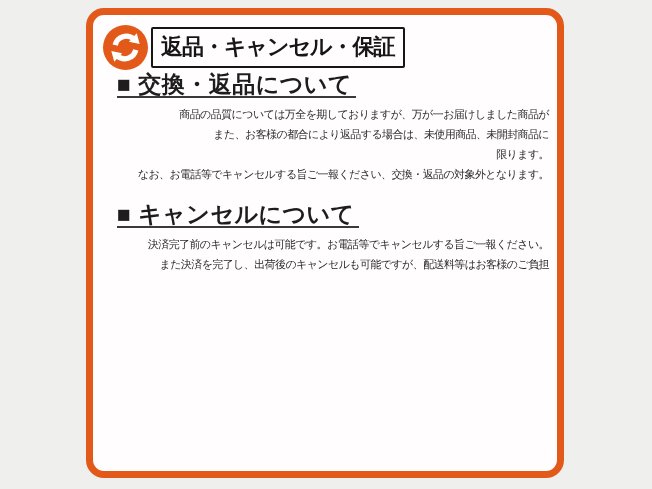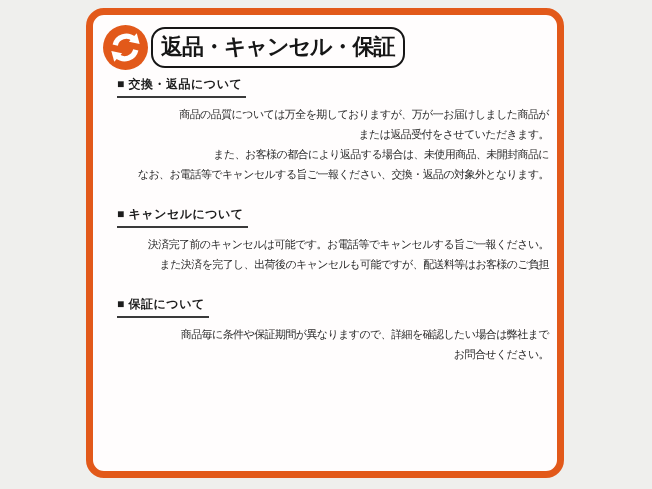--- a/index.html
+++ b/index.html
@@ -35,38 +35,38 @@
   }
   .cycle-icon {
     width: 45px;
     height: 45px;
     flex: 0 0 auto;
   }
   .title-box {
     display: inline-block;
     margin-left: 3px;
     border: 2px solid #161616;
-    border-radius: 14px;
+    border-radius: 2px;
     padding: 3px 8px 4px 8px;
     font-size: 22px;
     font-weight: bold;
     letter-spacing: -1px;
     color: #161616;
     background: #fffdfd;
     white-space: nowrap;
   }
   .sections {
     margin-left: 14px;
   }
   .section {
     margin-bottom: 20px;
   }
   .section-heading {
     display: inline-block;
-    font-size: 12px;
+    font-size: 23px;
     font-weight: bold;
     line-height: 20px;
     color: #1d1d1d;
     letter-spacing: 0.5px;
     border-bottom: 2px solid #3a3a3a;
     padding: 0 4px 2px 0;
     margin: 0 0 6px 0;
     white-space: nowrap;
   }
   .body-line {
@@ -97,32 +97,27 @@
         </g>
       </svg>
       <span class="title-box">返品・キャンセル・保証</span>
     </div>
 
     <div class="sections">
 
       <div class="section">
         <div class="section-heading">■ 交換・返品について</div>
         <div class="body-line">商品の品質については万全を期しておりますが、万が一お届けしました商品が</div>
-        <div class="body-line">または返品受付をさせていただきます。</div>
         <div class="body-line">また、お客様の都合により返品する場合は、未使用商品、未開封商品に</div>
+        <div class="body-line">限ります。</div>
         <div class="body-line">なお、お電話等でキャンセルする旨ご一報ください、交換・返品の対象外となります。</div>
       </div>
 
       <div class="section">
         <div class="section-heading">■ キャンセルについて</div>
         <div class="body-line">決済完了前のキャンセルは可能です。お電話等でキャンセルする旨ご一報ください。</div>
         <div class="body-line">また決済を完了し、出荷後のキャンセルも可能ですが、配送料等はお客様のご負担</div>
       </div>
 
-      <div class="section">
-        <div class="section-heading">■ 保証について</div>
-        <div class="body-line">商品毎に条件や保証期間が異なりますので、詳細を確認したい場合は弊社まで</div>
-        <div class="body-line">お問合せください。</div>
-      </div>
 
     </div>
   </div>
 </div>
 
 </body></html>

